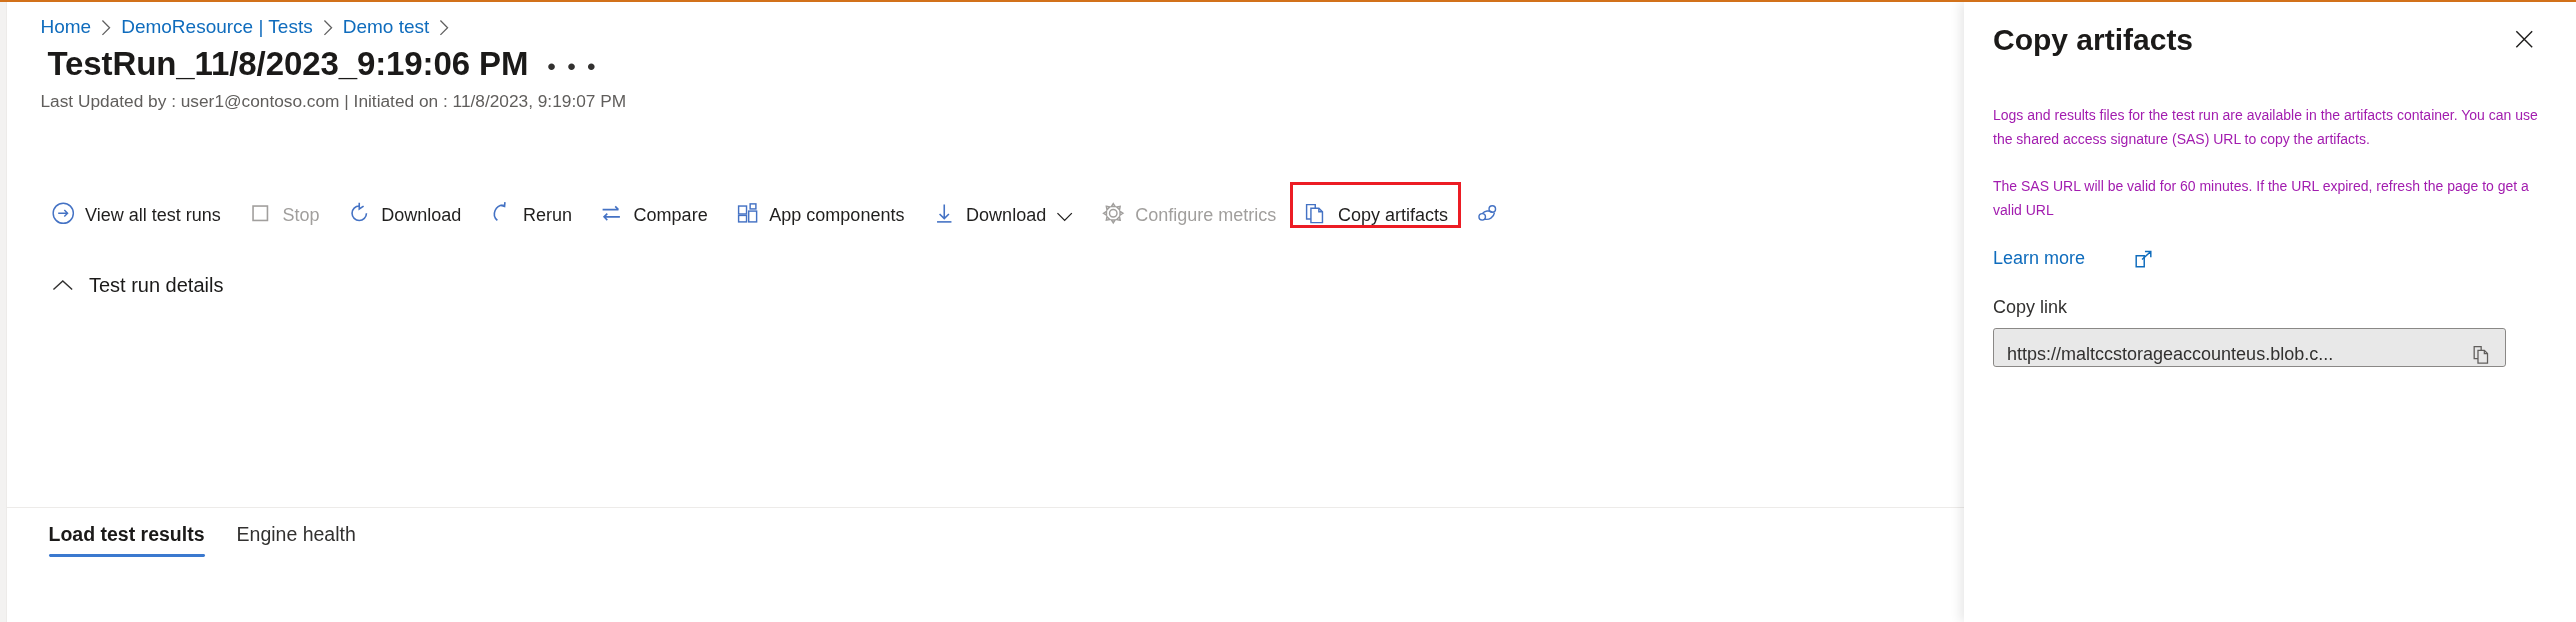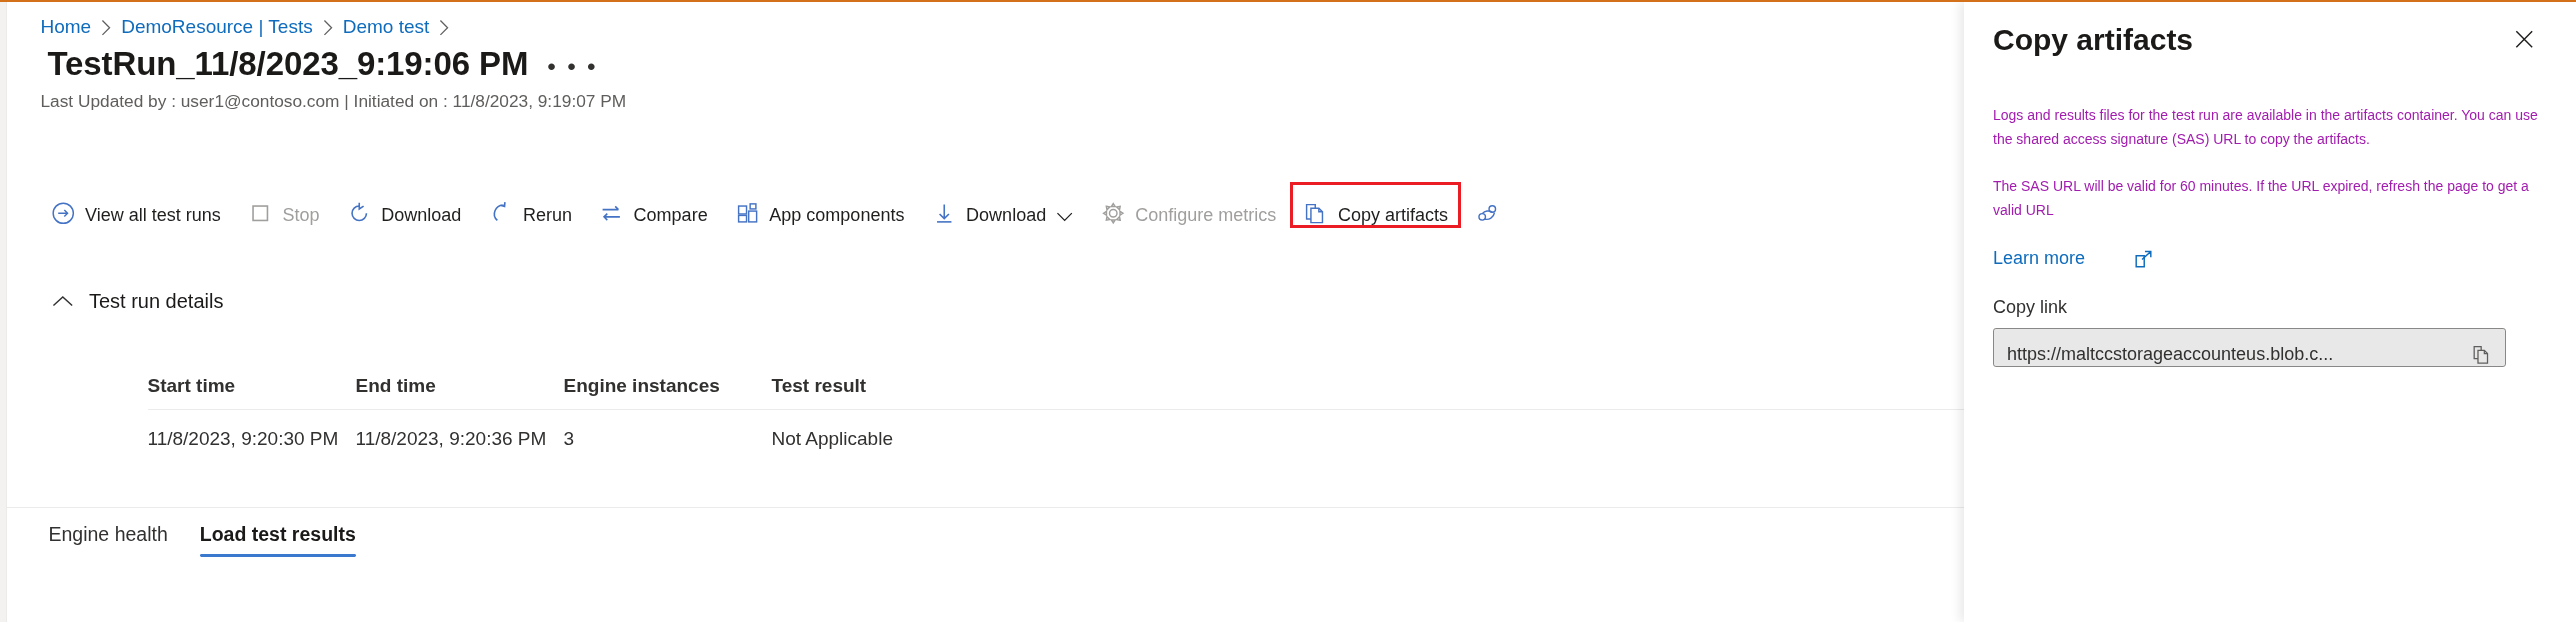--- a/index.html
+++ b/index.html
@@ -154,21 +154,21 @@
     position: relative;
     outline: 3.6px solid #ec1c24;
     outline-offset: 0px;
     background: #ffffff;
     z-index: 6;
   }
 
   
   .section-header {
     position: absolute;
-    top: 288px;
+    top: 272px;
     left: 45px;
     display: flex;
     align-items: center;
     cursor: pointer;
   }
   .section-header .chevu {
     width: 23px; height: 23px;
     display: inline-flex; align-items: center; justify-content: center;
     margin-right: 14.4px;
   }
@@ -514,39 +514,25 @@
 
     <div class="section-header">
       <span class="chevu">
         <svg width="21.6" height="14.4" viewBox="0 0 30 20">
             <path d="M2 16 L15 4 L28 16" fill="none" stroke="#323130" stroke-width="2"></path>
           </svg>
       </span>
       <span class="section-title">Test run details</span>
     </div>
 
-    <div class="details-table">
-      <div class="row hdr">
-        <div class="col col-0">Start time</div>
-        <div class="col col-1">End time</div>
-        <div class="col col-2">Engine instances</div>
-        <div class="col col-3">Test result</div>
-      </div>
-      <div class="row dat">
-        <div class="col col-0">11/8/2023, 9:20:30 PM</div>
-        <div class="col col-1">11/8/2023, 9:20:36 PM</div>
-        <div class="col col-2">3</div>
-        <div class="col col-3">Not Applicable</div>
-      </div>
-    </div>
 
     <div class="pivot-divider"></div>
     <div class="pivot">
+      <div class="pivot-item selected">Load test results</div>
       <div class="pivot-item">Engine health</div>
-      <div class="pivot-item selected">Load test results</div>
     </div>
 
   </div>
 
   <div class="panel">
     <div class="panel-head">
       <div class="panel-title">Copy artifacts</div>
       <div class="panel-close">
         <svg width="24.5" height="24.5" viewBox="0 0 34 34">
           <path d="M6 6 L28 28 M28 6 L6 28" fill="none" stroke="#201f1e" stroke-width="2"></path>

